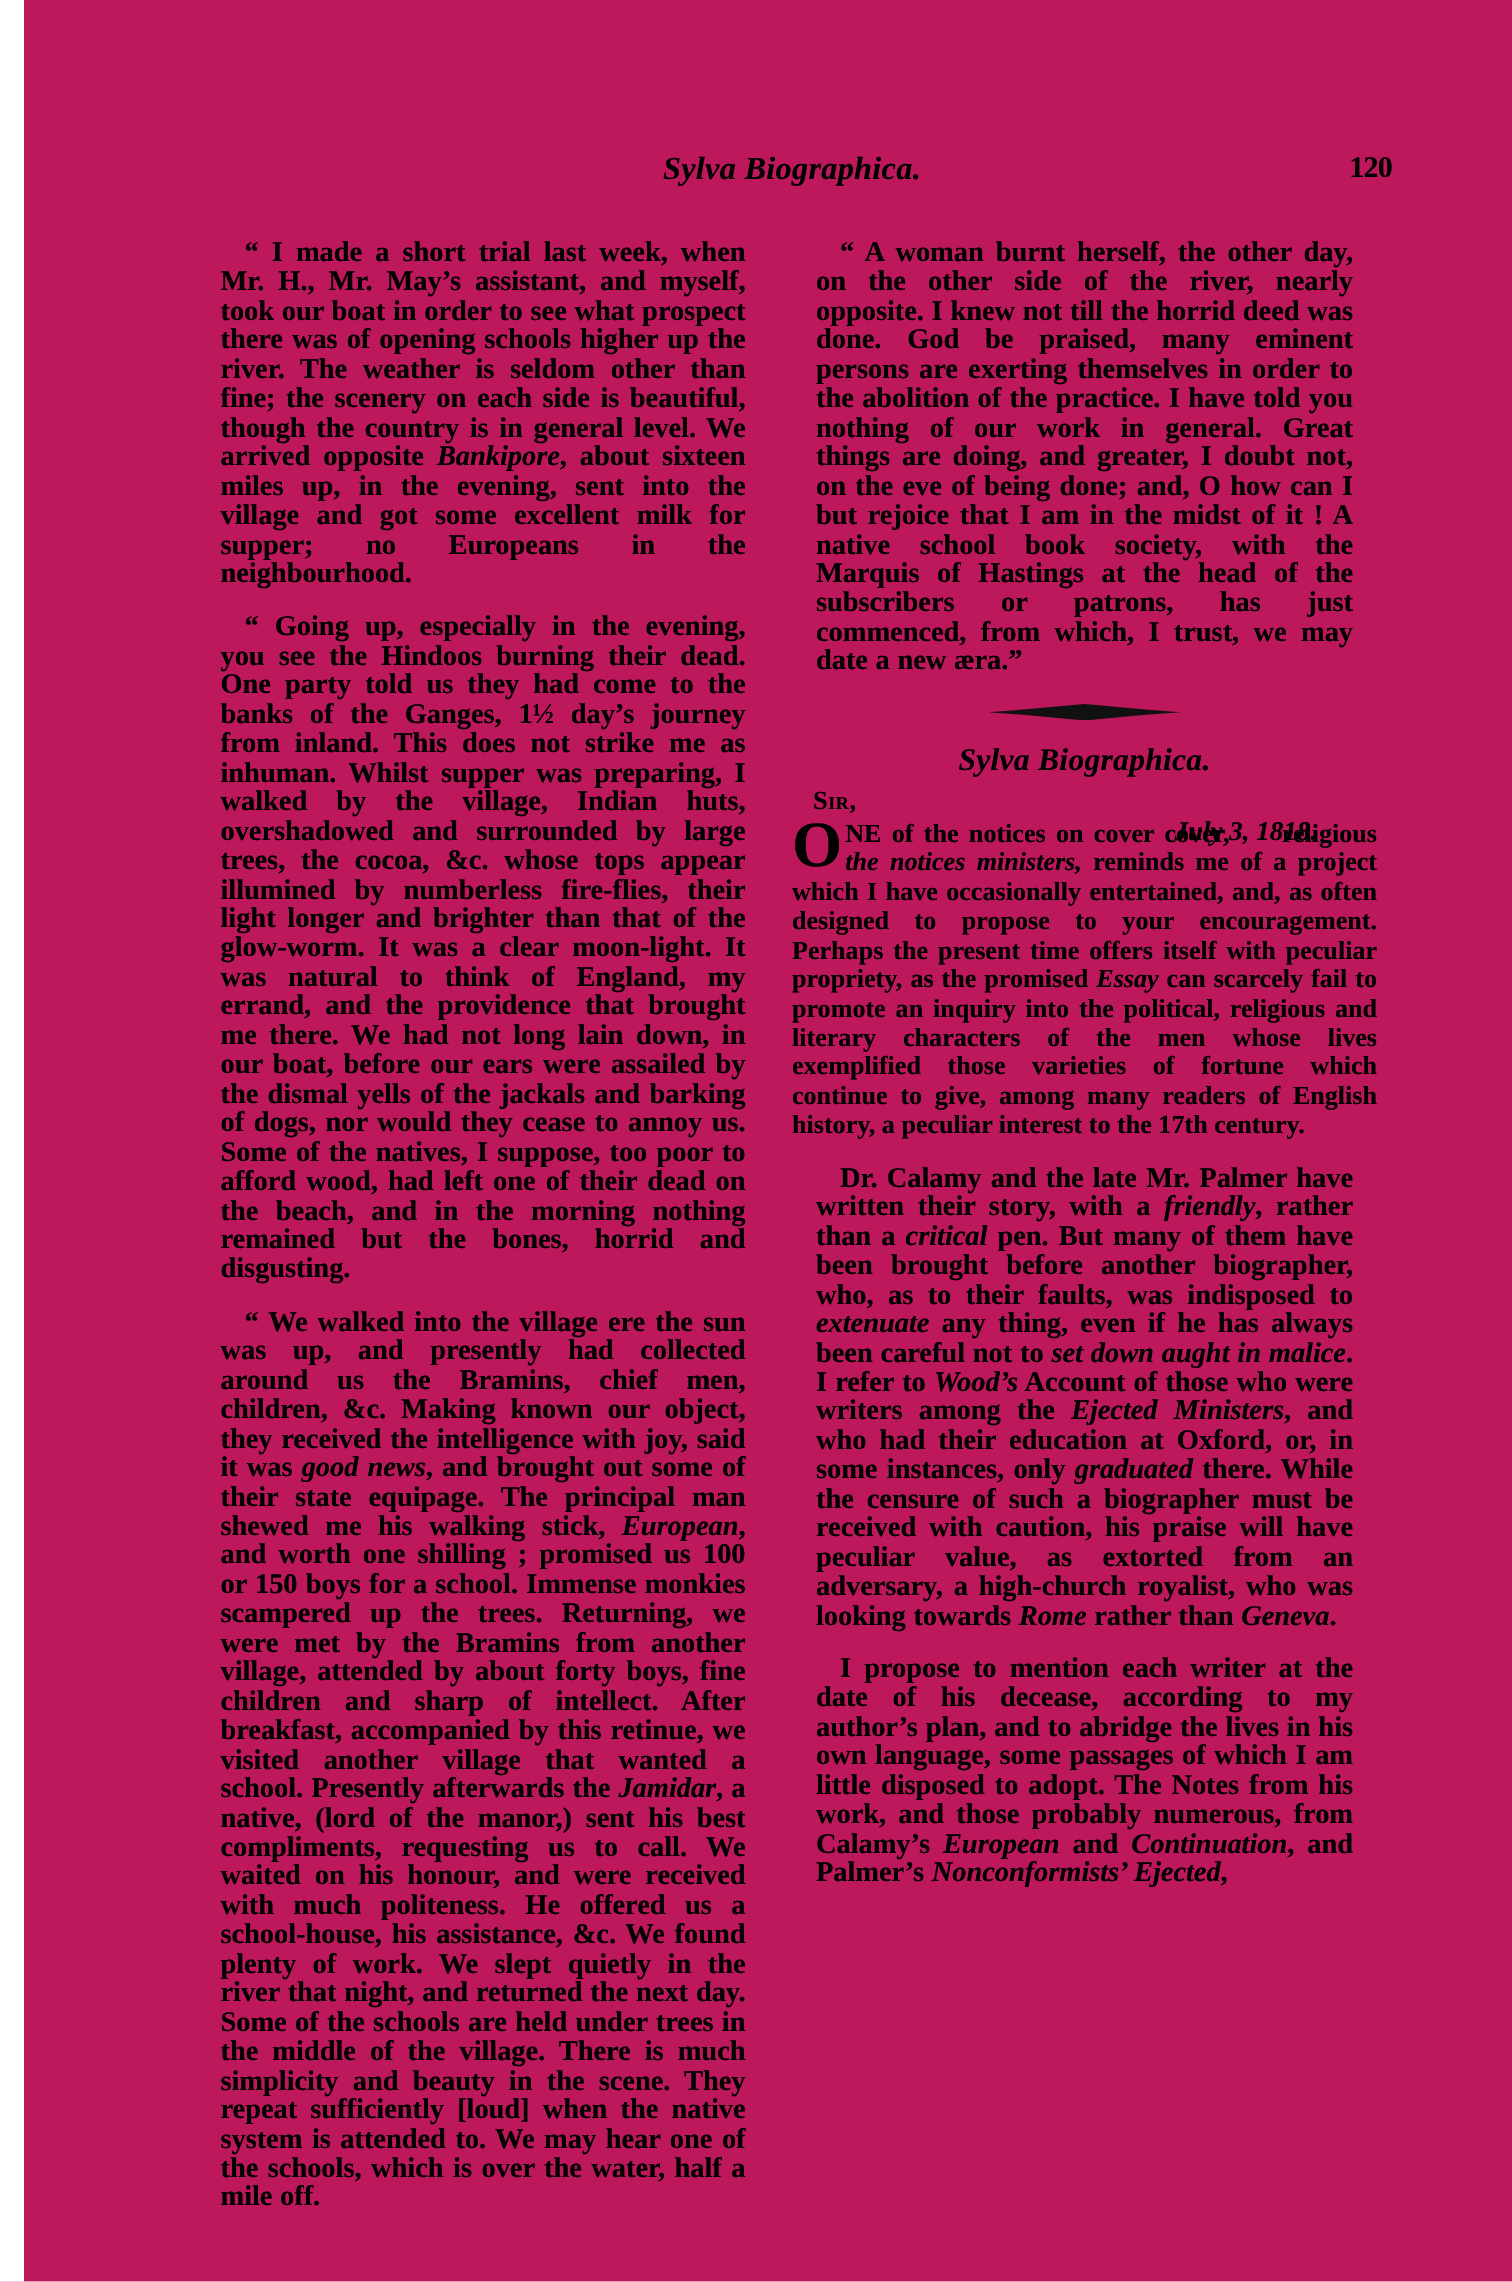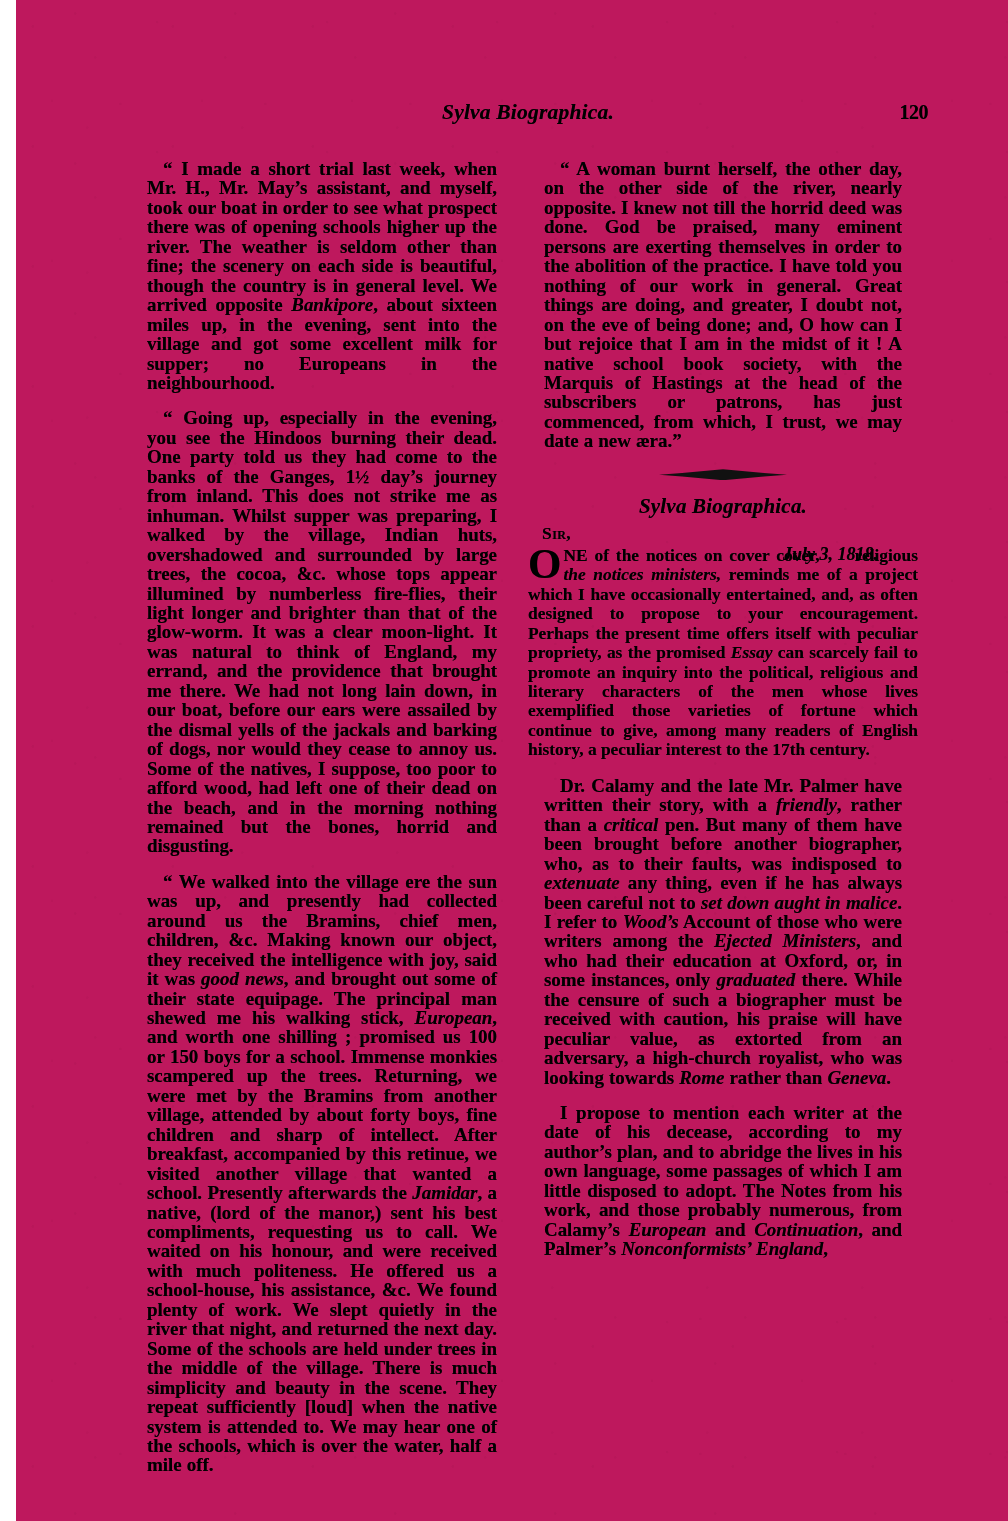--- a/index.html
+++ b/index.html
@@ -205,17 +205,17 @@
       </div>
 
       <p class="dropcap-para ink">
         <span class="dropcap">O</span><span>NE of the notices on cover cover,</span>
         <span class="second-line-indent">religious </span><i>the notices ministers,</i>
         <span>reminds me of a project which I have occasionally entertained, and, as often designed to propose to your encouragement. Perhaps the present time offers itself with peculiar propriety, as the promised <i>Essay</i> can scarcely fail to promote an inquiry into the political, religious and literary characters of the men whose lives exemplified those varieties of fortune which continue to give, among many readers of English history, a peculiar interest to the 17th century.</span>
       </p>
 
       <p class="body indent ink">Dr. Calamy and the late Mr. Palmer have written their story, with a <i>friendly</i>, rather than a <i>critical</i> pen. But many of them have been brought before another biographer, who, as to their faults, was indisposed to <i>extenuate</i> any thing, even if he has always been careful not to <i>set down aught in malice</i>. I refer to <i>Wood’s</i> Account of those who were writers among the <i>Ejected Ministers</i>, and who had their education at Oxford, or, in some instances, only <i>graduated</i> there. While the censure of such a biographer must be received with caution, his praise will have peculiar value, as extorted from an adversary, a high-church royalist, who was looking towards <i>Rome</i> rather than <i>Geneva</i>.</p>
 
-      <p class="body indent ink">I propose to mention each writer at the date of his decease, according to my author’s plan, and to abridge the lives in his own language, some passages of which I am little disposed to adopt. The Notes from his work, and those probably numerous, from Calamy’s <i>European</i> and <i>Continuation</i>, and Palmer’s <i>Nonconformists’ England</i>,</p>
+      <p class="body indent ink">I propose to mention each writer at the date of his decease, according to my author’s plan, and to abridge the lives in his own language, some passages of which I am little disposed to adopt. The Notes from his work, and those probably numerous, from Calamy’s <i>European</i> and <i>Continuation</i>, and Palmer’s <i>Nonconformists’ Ejected</i>,</p>
     </div>
 
   </div>
 </div>
 
 </body></html>

